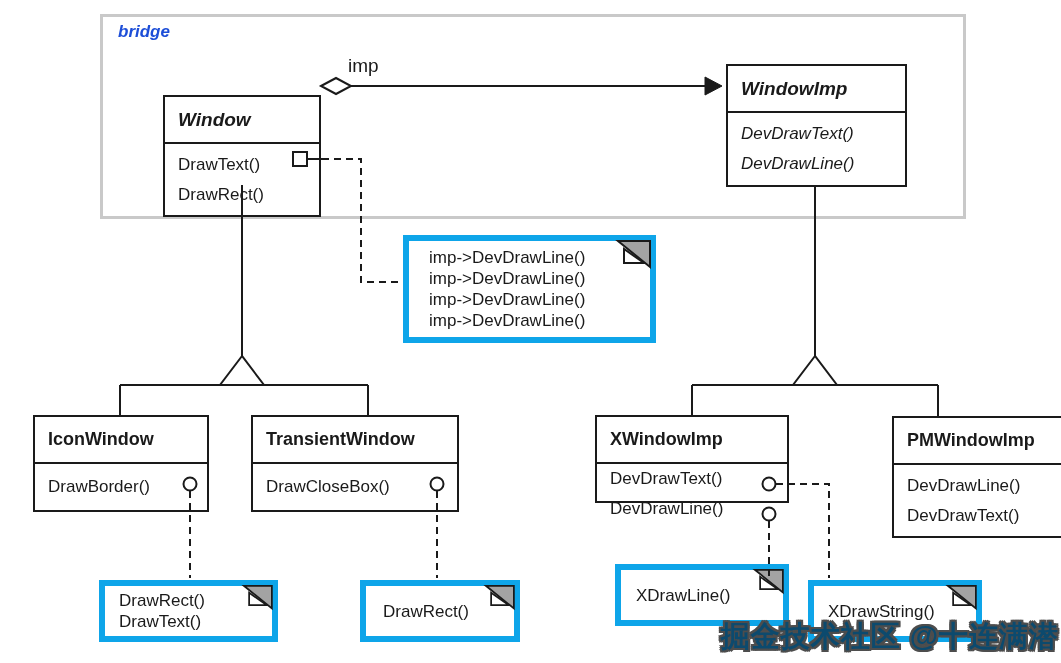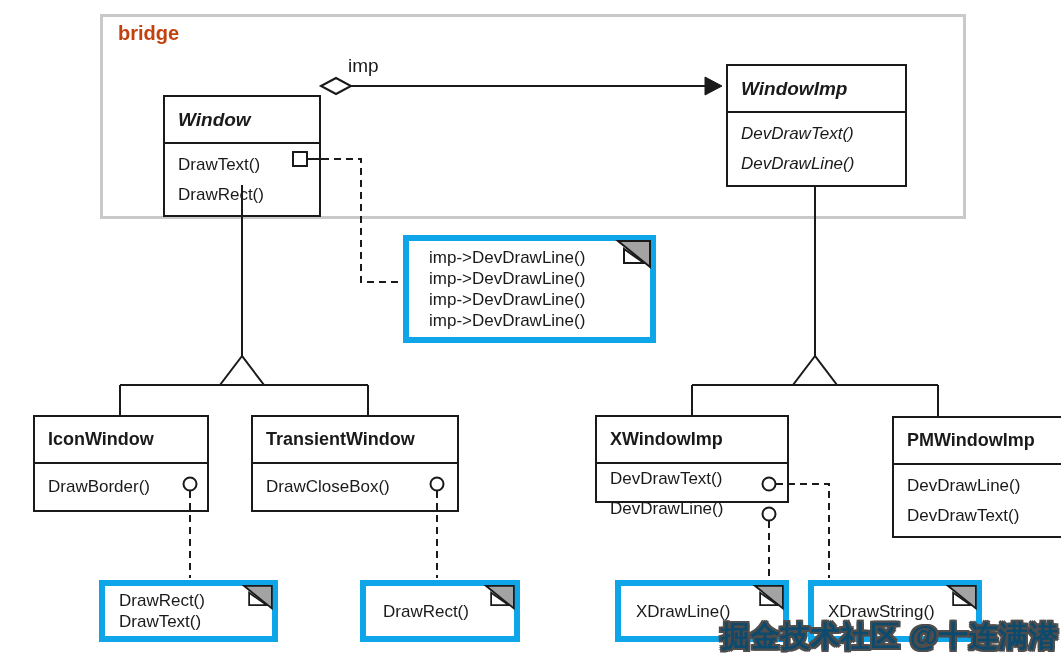--- a/index.html
+++ b/index.html
@@ -7,21 +7,21 @@
     position:relative;width:1061px;height:663px;background:#ffffff;overflow:hidden;
     font-family:"Liberation Sans",sans-serif;color:#1a1a1a;
   }
   
   .frame{
     position:absolute;left:100px;top:14px;width:860px;height:199px;
     border:3px solid #c9c9c9;background:transparent;
   }
   .frame-label{
     position:absolute;left:118px;top:22px;
-    font-size:20px;font-weight:bold;color:#c2410c;
+    font-size:17px;font-weight:bold;font-style:italic;color:#1d4ed8;
   }
   
   .cls{
     position:absolute;background:#fff;border:2px solid #1a1a1a;
     display:flex;flex-direction:column;box-sizing:border-box;z-index:2;
   }
   .cls-title{
     height:45px;flex:none;border-bottom:2px solid #1a1a1a;
     display:flex;align-items:center;padding-left:13px;
     font-weight:bold;font-size:18px;
@@ -129,21 +129,21 @@
   </div>
 
   <div class="note" style="left:360px;top:580px;width:160px;height:62px;padding-left:17px;">
     <svg class="fold" width="34" height="28" viewBox="0 0 38 32">
       <polygon points="4,2 36,2 36,28" fill="#a3a3a3" stroke="#1a1a1a" stroke-width="2"></polygon>
       <polygon points="10,10 10,24 30,24" fill="#ffffff" stroke="#1a1a1a" stroke-width="2"></polygon>
     </svg>
     <div>DrawRect()</div>
   </div>
 
-  <div class="note" style="left:615px;top:580px;width:174px;height:62px;padding-left:15px;">
+  <div class="note" style="left:615px;top:564px;width:174px;height:62px;padding-left:15px;">
     <svg class="fold" width="34" height="28" viewBox="0 0 38 32">
       <polygon points="4,2 36,2 36,28" fill="#a3a3a3" stroke="#1a1a1a" stroke-width="2"></polygon>
       <polygon points="10,10 10,24 30,24" fill="#ffffff" stroke="#1a1a1a" stroke-width="2"></polygon>
     </svg>
     <div>XDrawLine()</div>
   </div>
 
   <div class="note" style="left:808px;top:580px;width:174px;height:62px;">
     <svg class="fold" width="34" height="28" viewBox="0 0 38 32">
       <polygon points="4,2 36,2 36,28" fill="#a3a3a3" stroke="#1a1a1a" stroke-width="2"></polygon>

